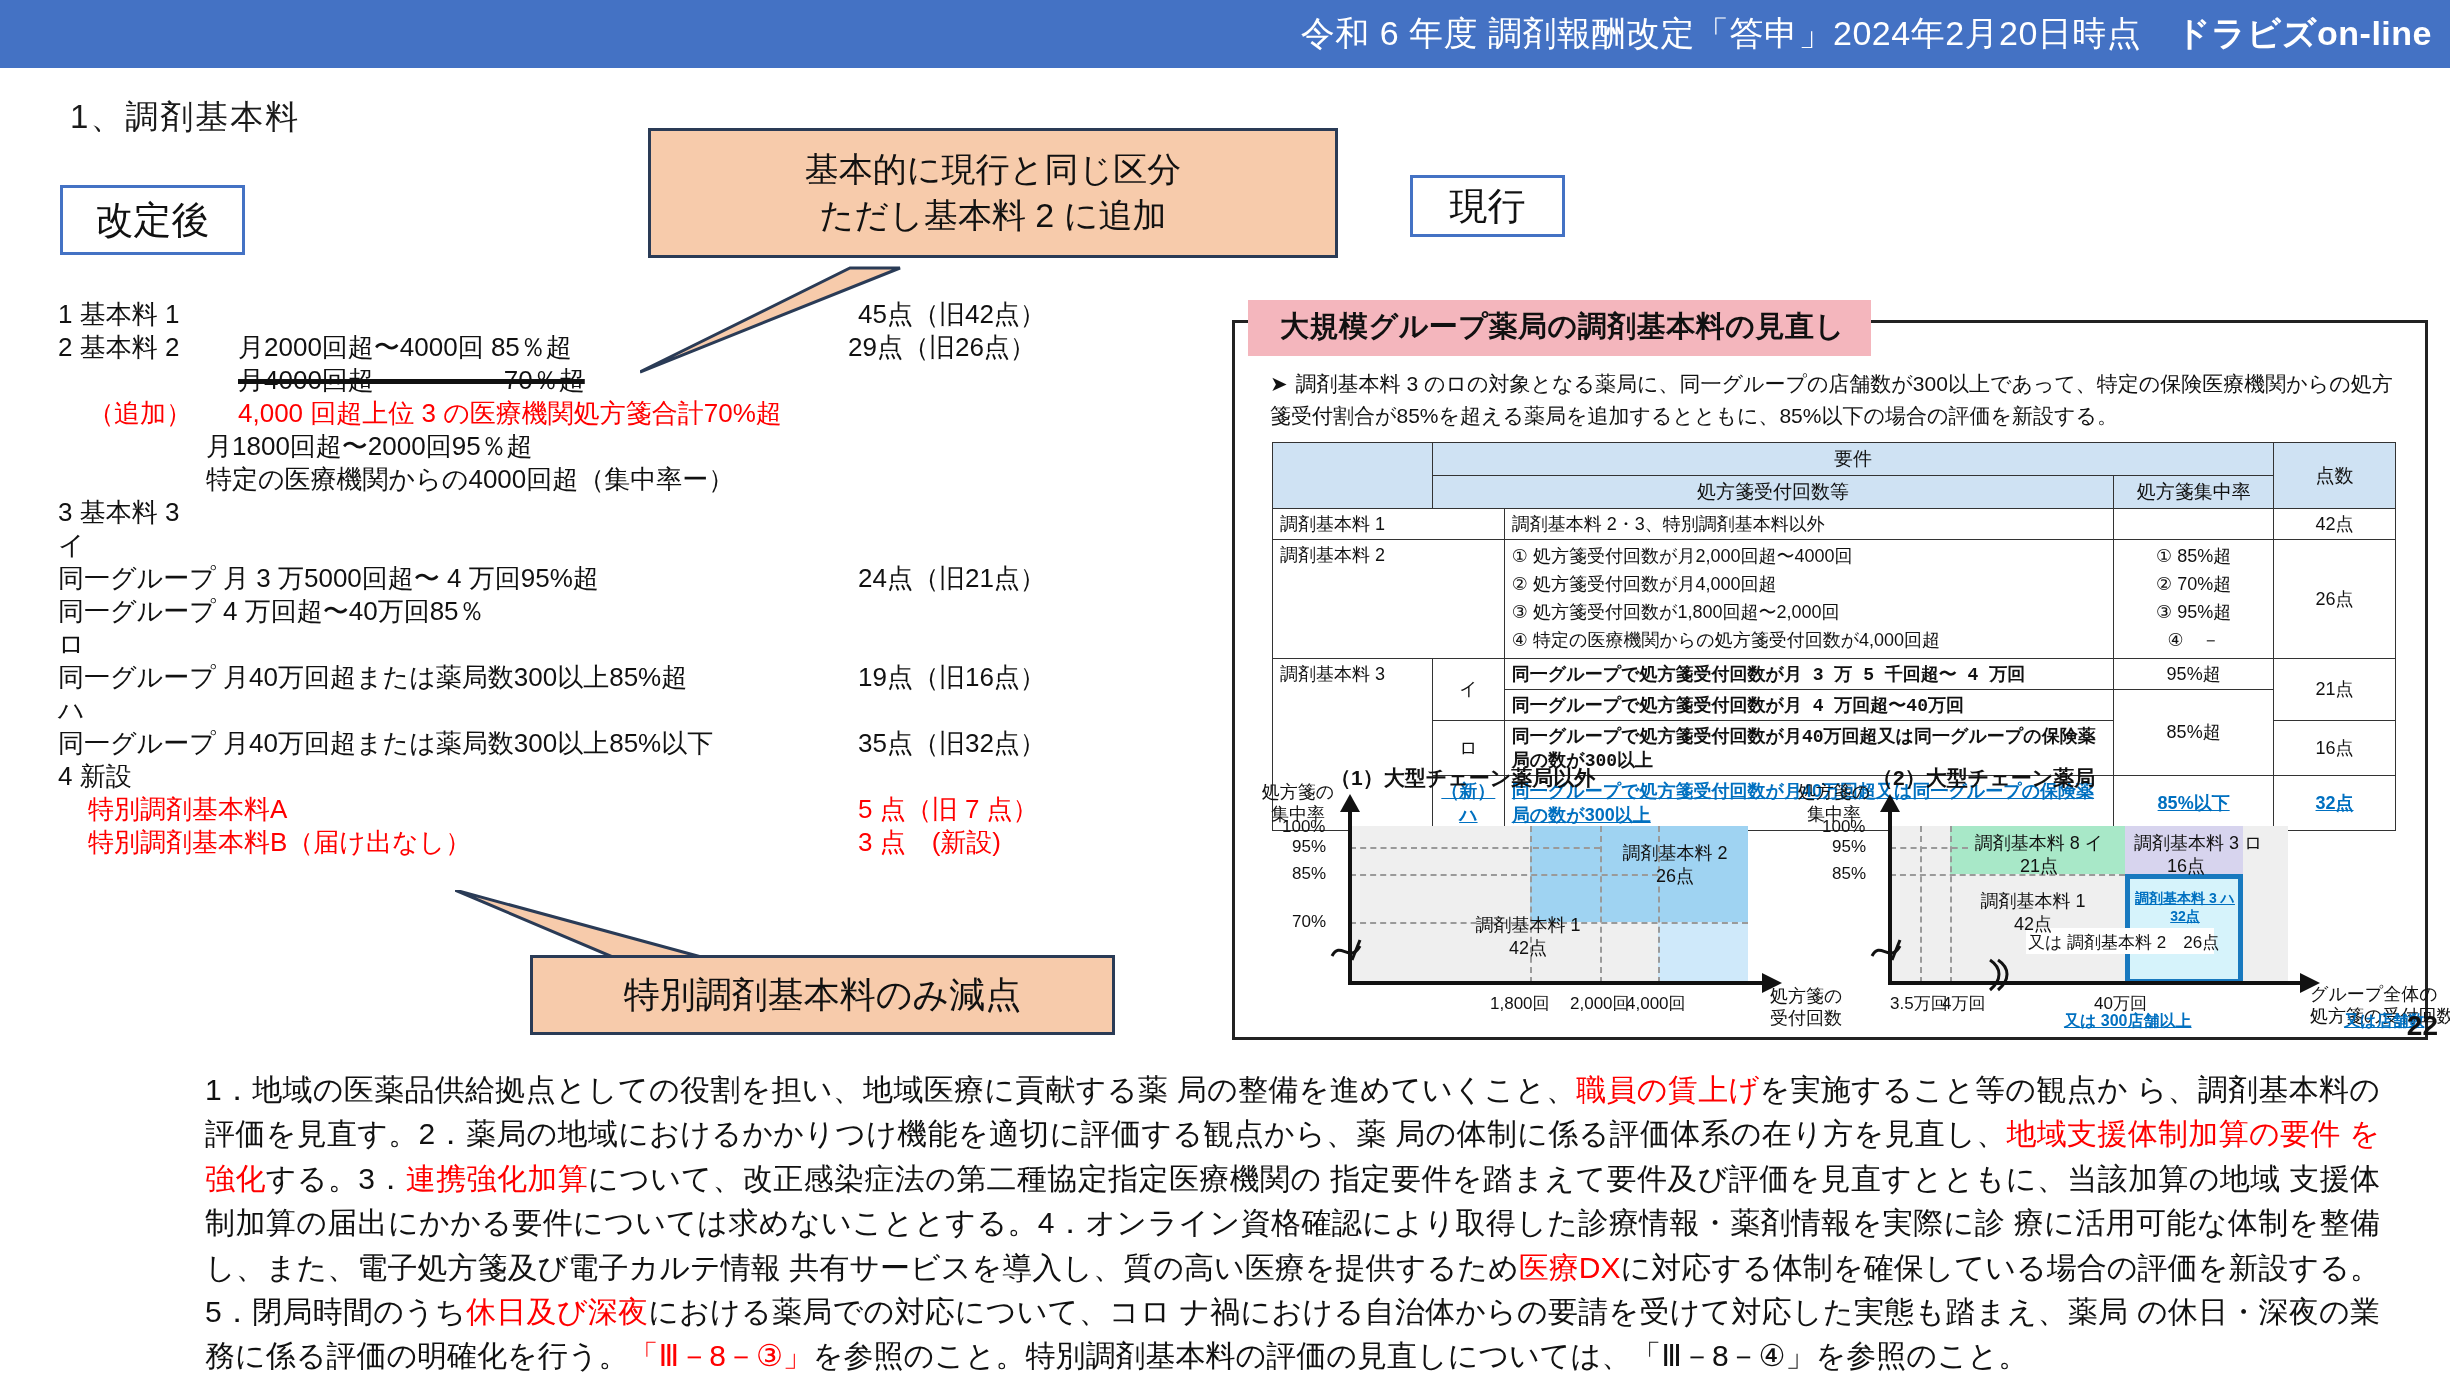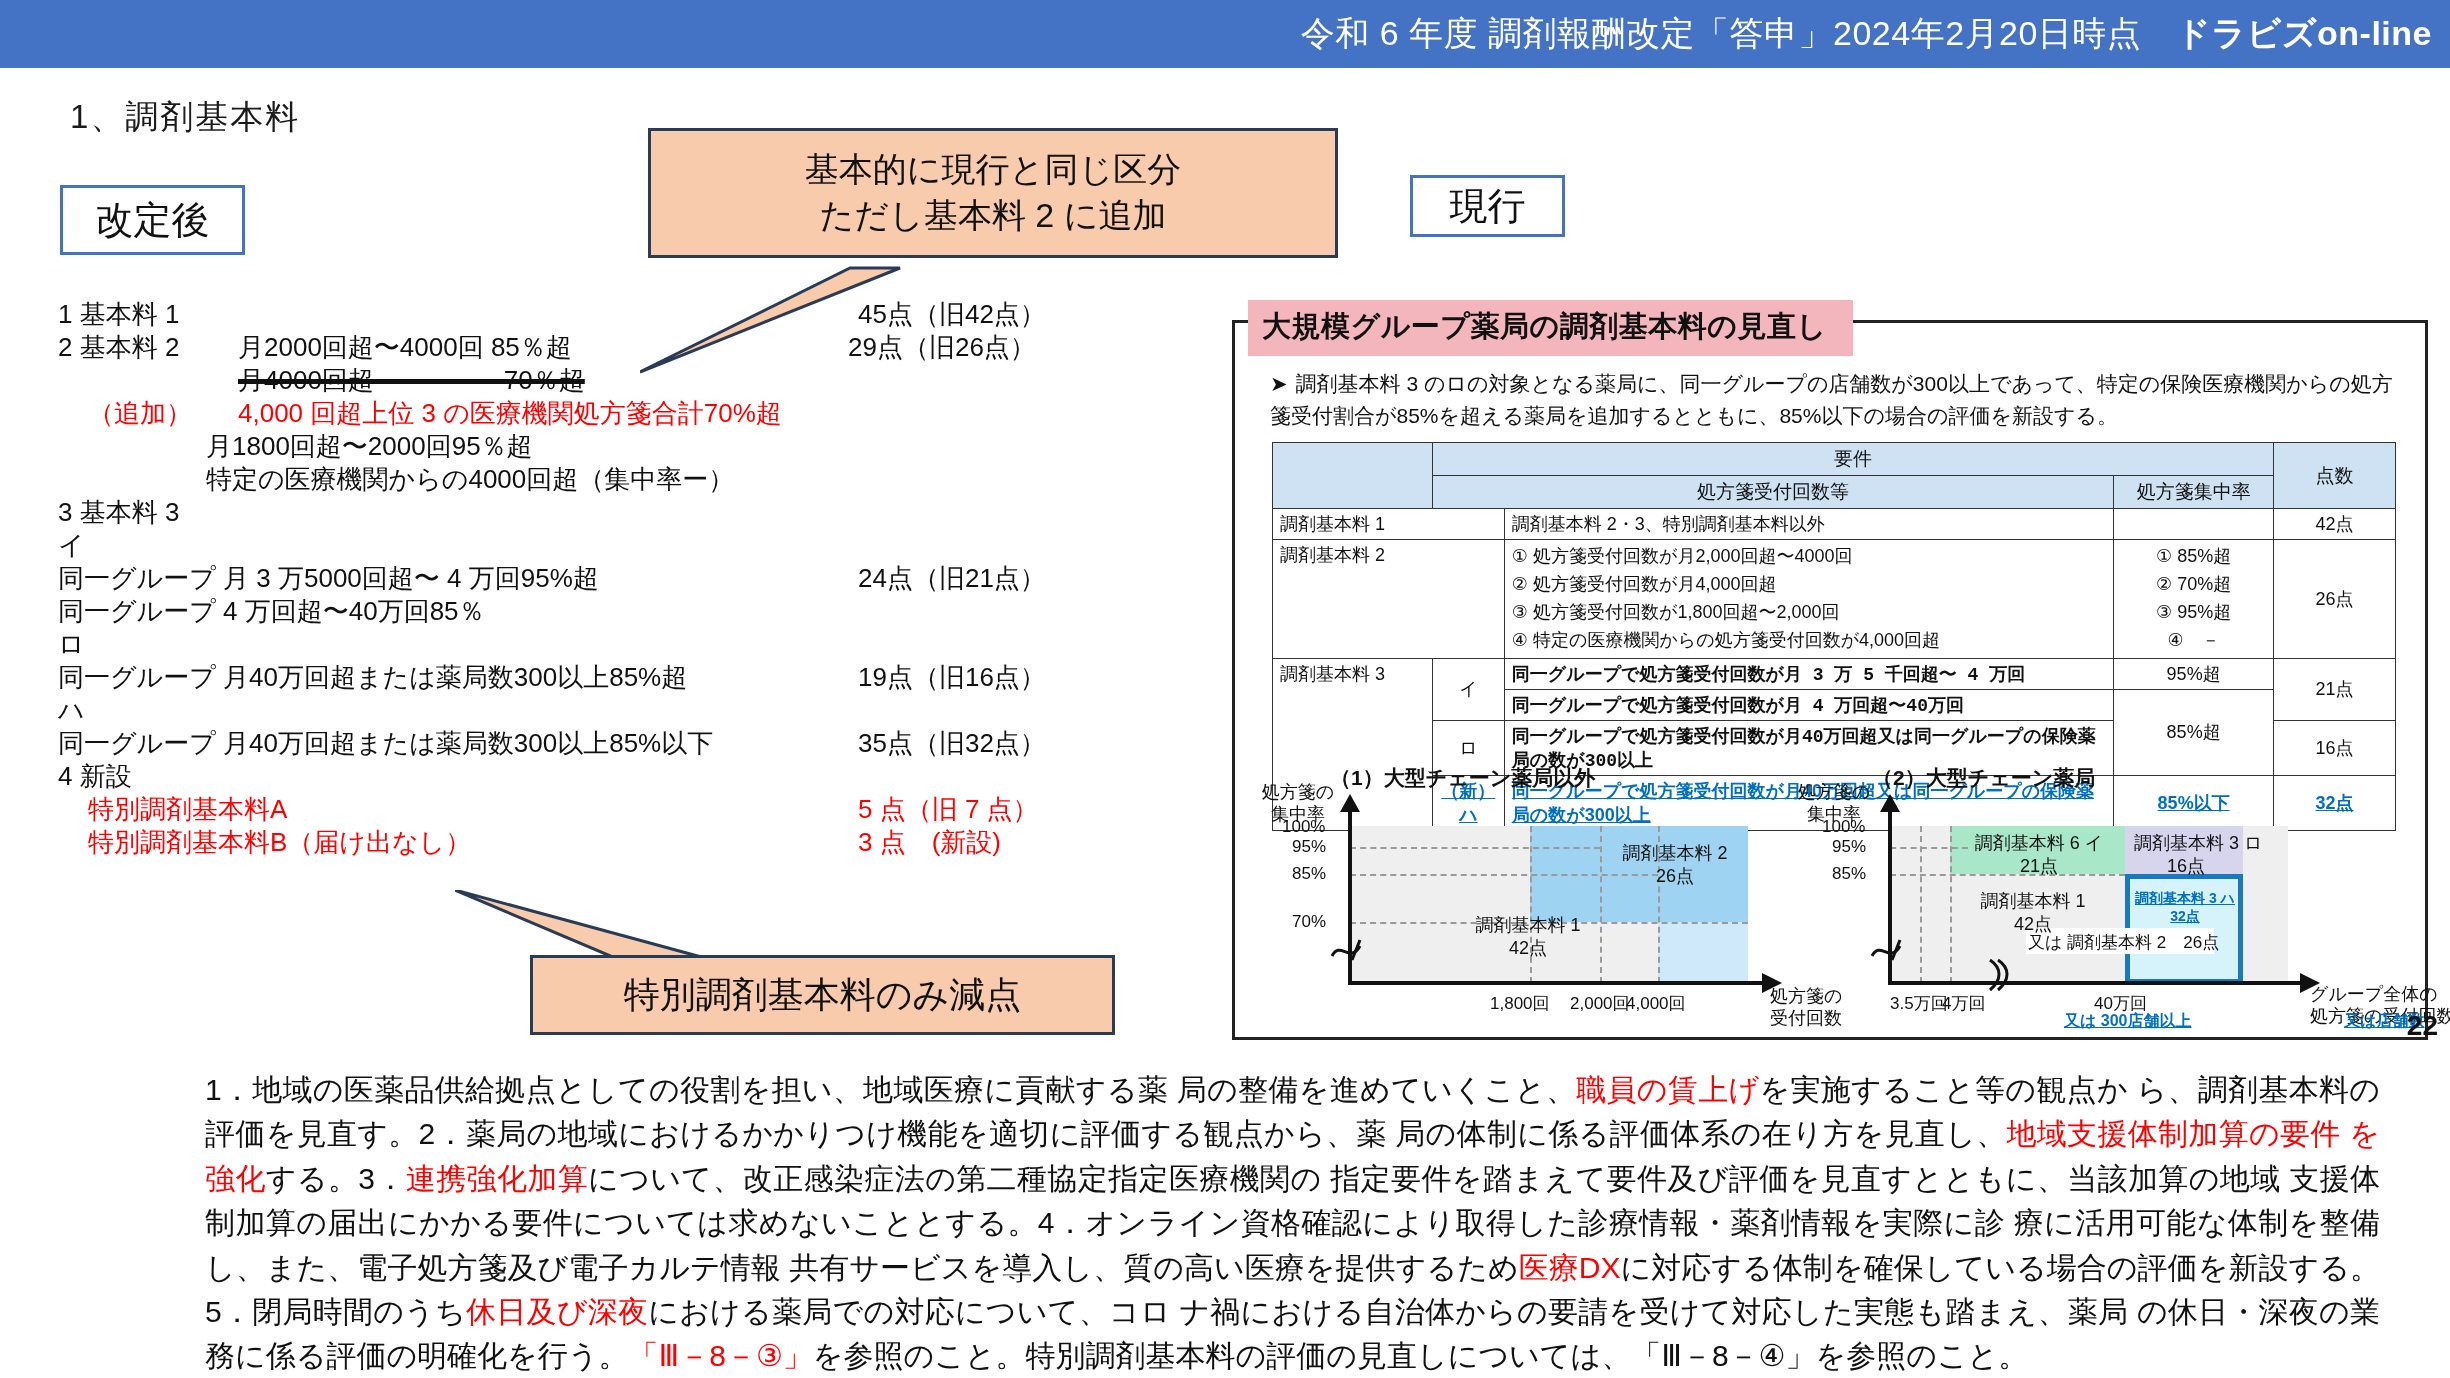--- a/index.html
+++ b/index.html
@@ -58,21 +58,21 @@
   #callout-bottom { left:530px; top:955px; width:585px; height:80px; font-size:36px; }
   .callout-tail { position:absolute; pointer-events:none; }
 
   
   .right-panel {
     position:absolute; left:1232px; top:320px; width:1196px; height:720px;
     border:3px solid #222; background:#fff;
   }
   .pink-banner {
     position:absolute; left:1248px; top:300px;
-    background:#f4b6bd; padding:7px 26px 9px 14px;
+    background:#f4b6bd; padding:7px 26px 9px 32px;
     font-size:29px; font-weight:700; color:#111; letter-spacing:0.5px;
   }
   .bullet-text {
     position:absolute; left:1270px; top:368px; width:1140px;
     font-size:21px; line-height:1.5; color:#111;
   }
   .bullet-text .arrow { color:#111; margin-right:8px; }
 
   
   .tbl {
@@ -365,21 +365,21 @@
 
     <div class="tick-lbl" style="left:52px; top:224px;">3.5万回</div>
     <div class="tick-lbl" style="left:104px; top:224px;">4万回</div>
     <div class="tick-lbl" style="left:256px; top:224px;">40万回</div>
     <div class="tick-lbl blue-note" style="left:226px; top:243px; font-size:16px;">又は 300店舗以上</div>
 
     <div class="axis-lbl" style="left:472px; top:216px; width:132px; text-align:left;">グループ全体の<br>処方箋の受付回数</div>
     <div class="tick-lbl blue-note" style="left:506px; top:243px; font-size:16px;">又は店舗数</div>
 
     <div class="region-lbl" style="left:134px; top:64px; width:134px;">
-      <span>調剤基本料 6 イ</span><br><span>21点</span>
+      <span>調剤基本料 8 イ</span><br><span>21点</span>
     </div>
     <div class="region-lbl" style="left:296px; top:64px; width:104px;">
       <span>調剤基本料 3 ロ</span><br><span>16点</span>
     </div>
     <div class="region-lbl" style="left:128px; top:122px; width:134px;">
       <span>調剤基本料 1</span><br><span>42点</span>
     </div>
     <div class="region-lbl blue-note" style="left:292px; top:122px; width:110px; font-size:14px;">
       <span>調剤基本料 3 ハ</span><br><span>32点</span>
     </div>

